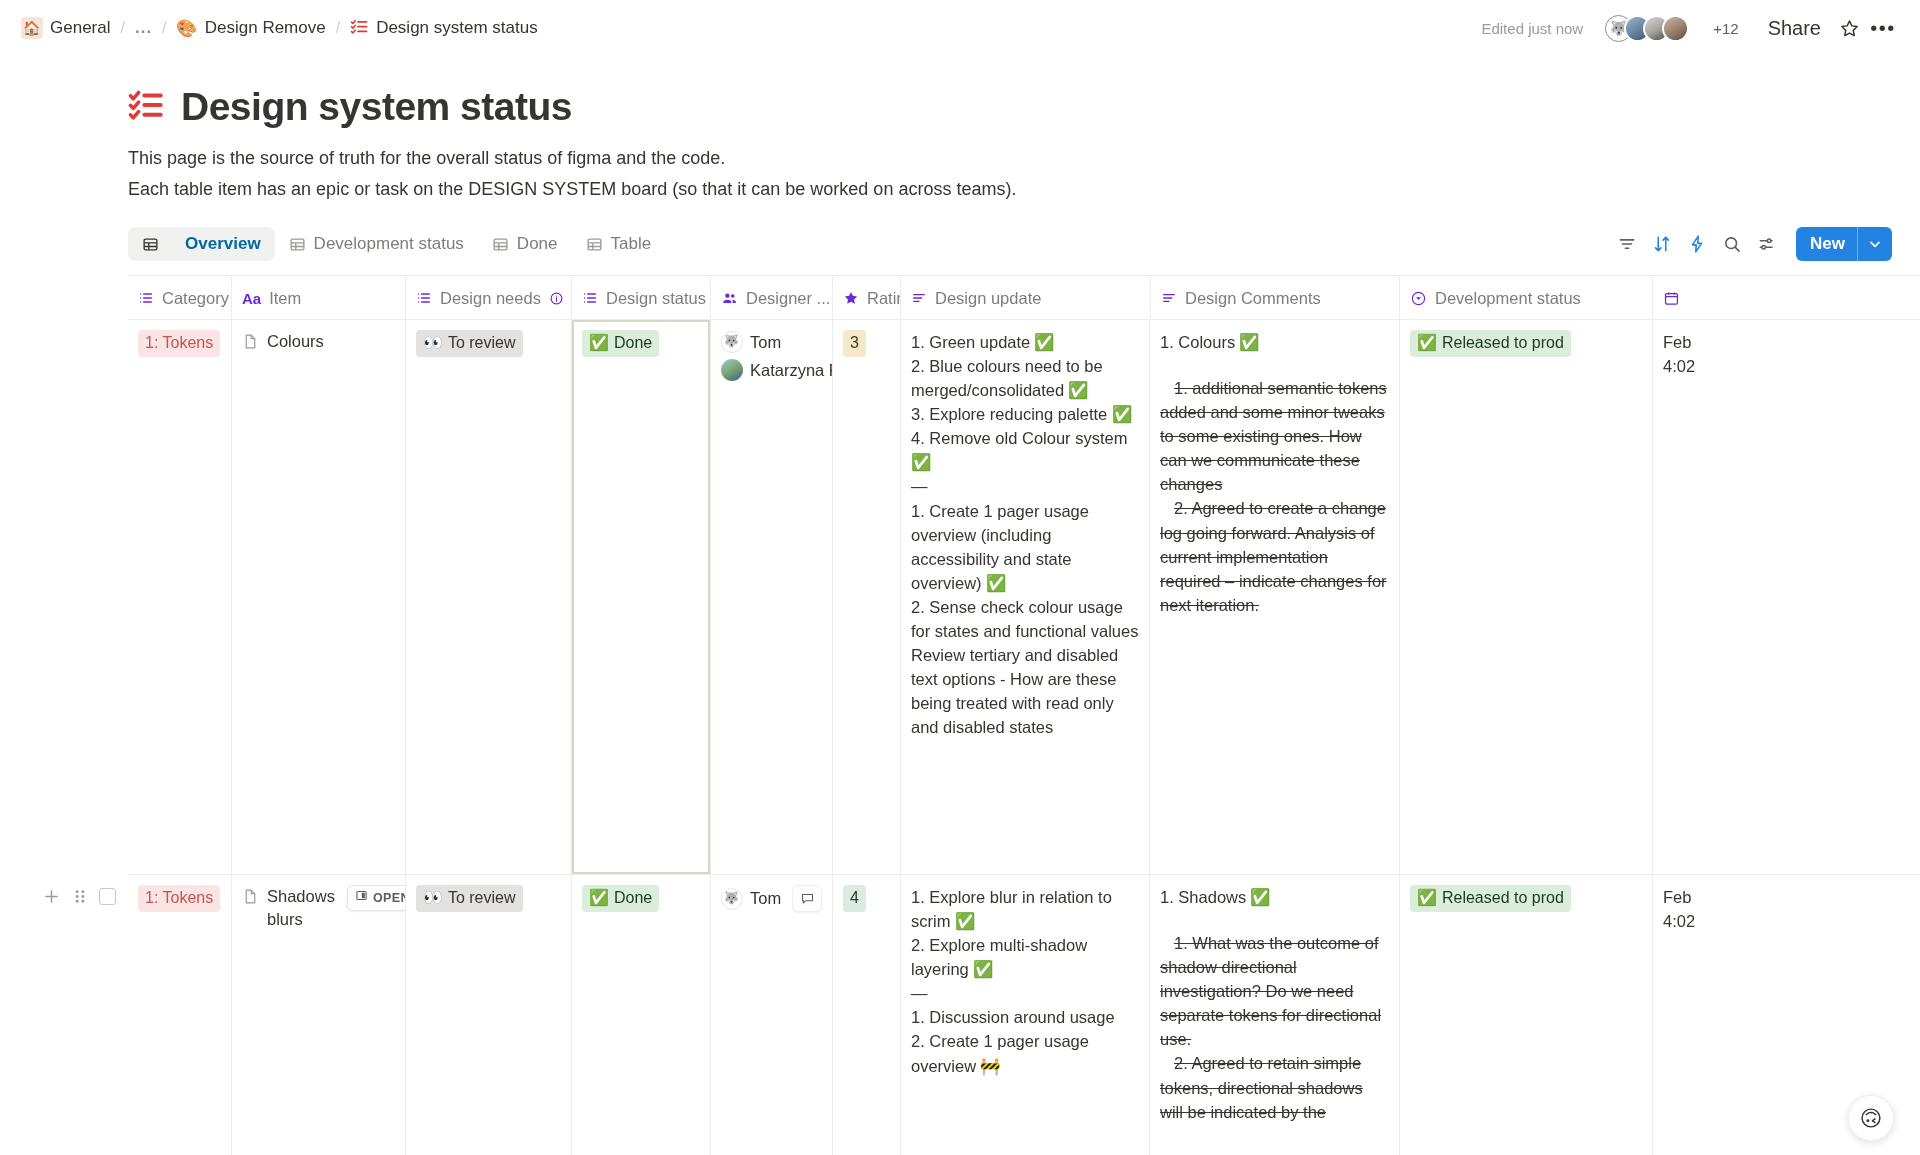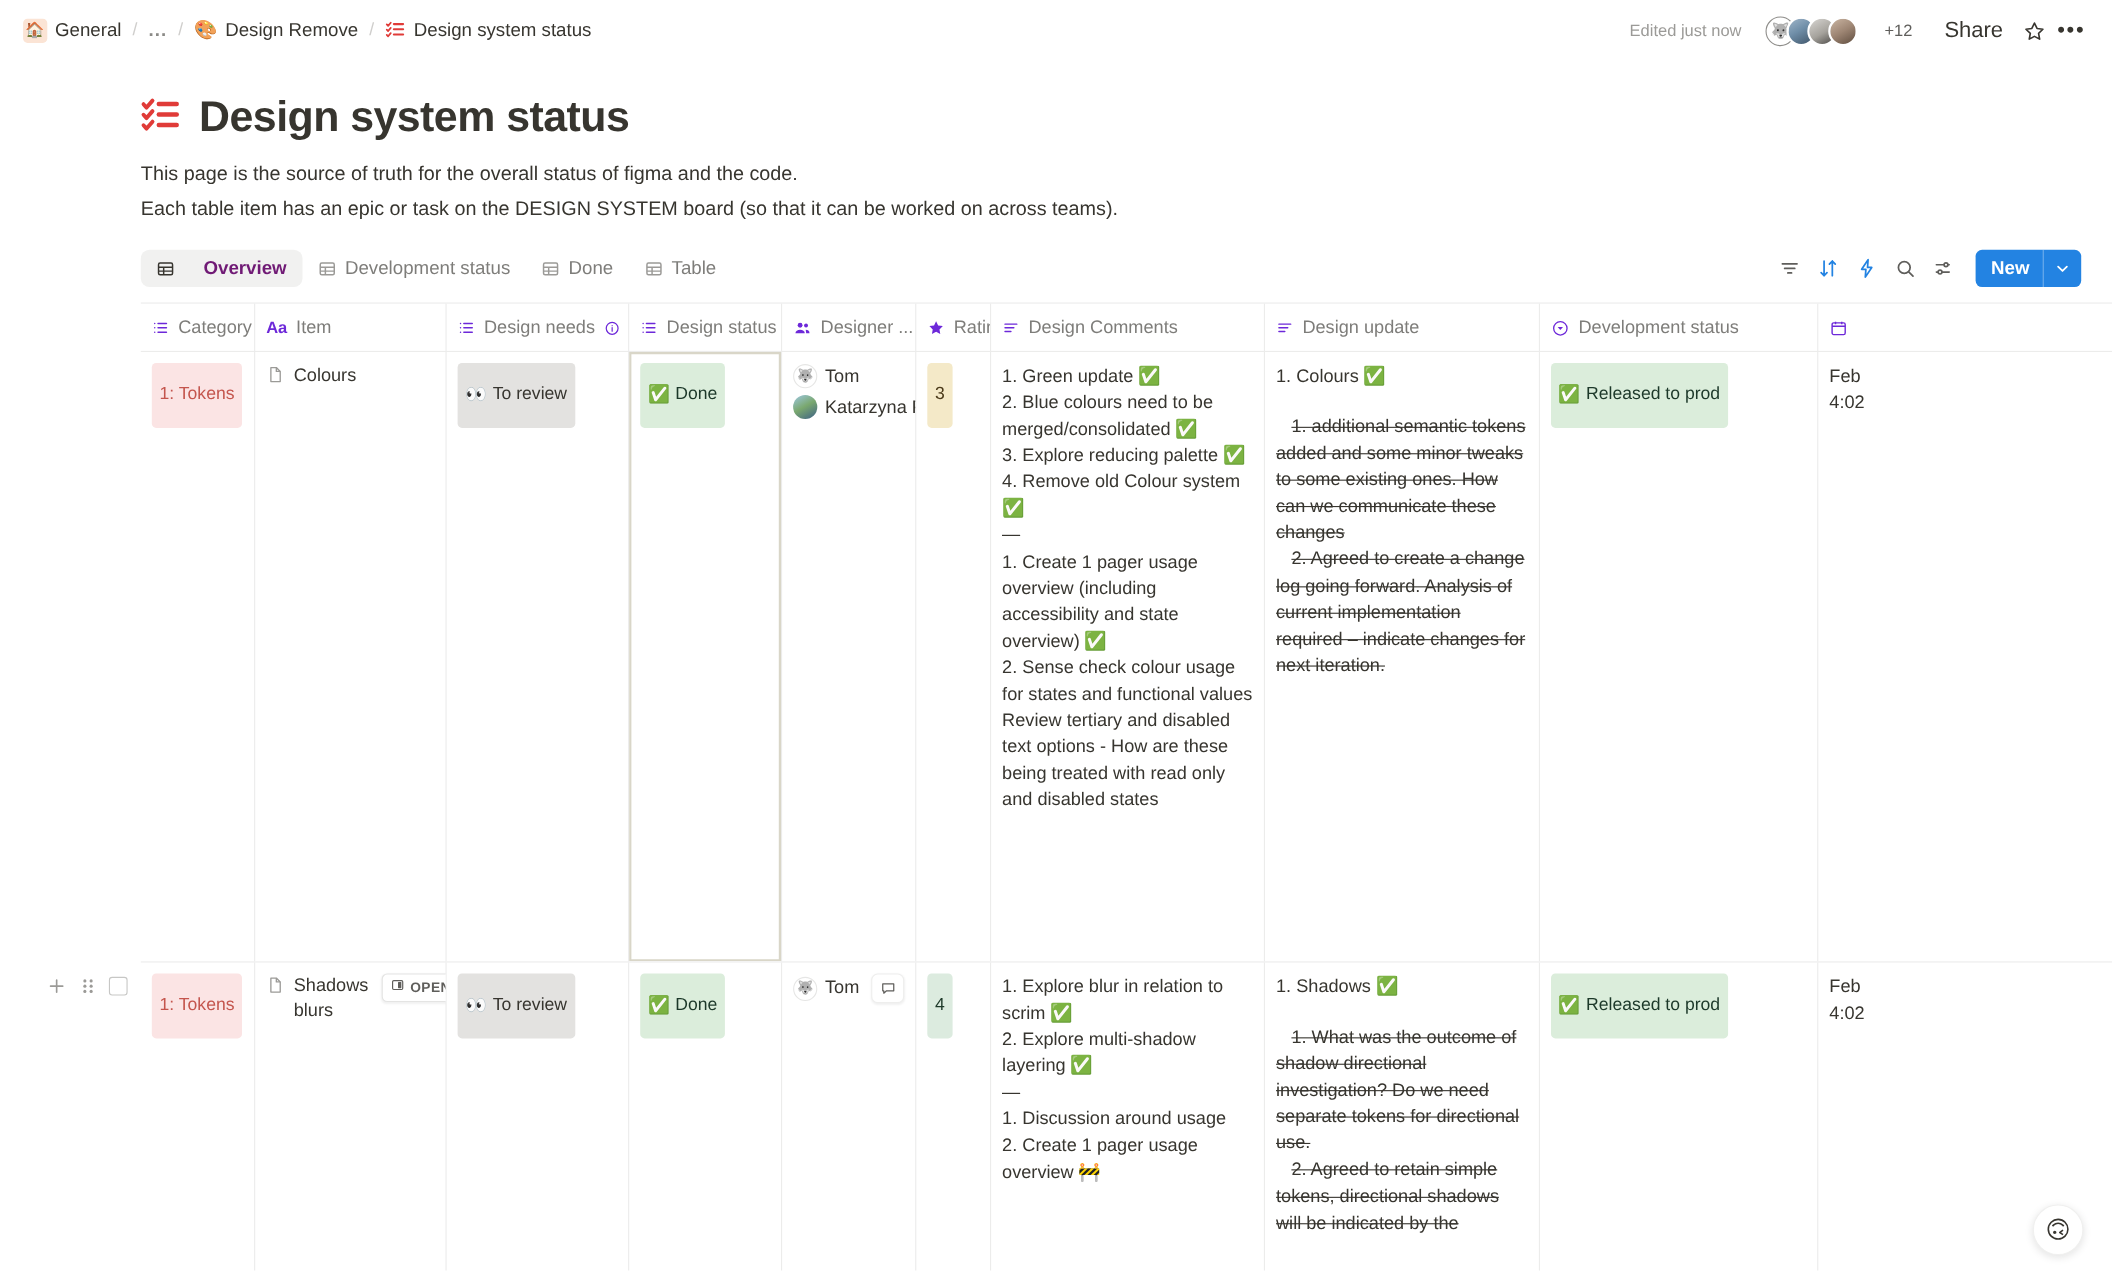--- a/index.html
+++ b/index.html
@@ -93,21 +93,21 @@
   
   .views-bar {
     display: flex; align-items: center;
     margin-top: 24px; padding-left: 128px; padding-right: 28px;
   }
   .view-tab {
     display: inline-flex; align-items: center; gap: 8px;
     font-size: 17px; color: #7e7d7a; padding: 7px 14px;
     border-radius: 8px; cursor: pointer; white-space: nowrap;
   }
-  .view-tab.active { background: #f1f1f0; color: #701a75; font-weight: 600; gap: 26px; }
+  .view-tab.active { background: #f1f1f0; color: #0369a1; font-weight: 600; gap: 26px; }
   .view-tab .ic { color: #9b9a97; display:flex; }
   .view-tab.active .ic { color: #37352f; }
 
   .views-right { margin-left: auto; display: flex; align-items: center; gap: 3px; }
   .tool-ic {
     width: 32px; height: 32px; border-radius: 6px; cursor: pointer;
     display:flex; align-items:center; justify-content:center;
   }
   .new-btn {
     display: flex; align-items: center; background: #2383e2; color:#fff;
@@ -155,21 +155,21 @@
   .c-designer { width: 122px; }
   .c-rating { width: 68px; }
   .c-comments { width: 249px; }
   .c-update { width: 250px; }
   .c-devstatus { width: 253px; }
   .c-date { width: 120px; border-right: none; }
 
   
   .pill {
     display: inline-flex; align-items: center; gap: 5px;
-    border-radius: 4px; padding: 18px 7px; font-size: 16px; line-height: 1.42;
+    border-radius: 4px; padding: 2px 7px; font-size: 16px; line-height: 1.42;
     max-width: 100%;
   }
   .pill-red { background: #fbe4e4; color: #c4554d; }
   .pill-grey { background: #e3e2e0; color: #37352f; }
   .pill-green { background: #dbeddb; color: #1c3829; }
   .pill-tan { background: #f4e9c8; color: #4b3a1a; }
   .pill-mint { background: #dcebdf; color: #1f3a2a; }
 
   .item-cell { display: flex; align-items: flex-start; gap: 8px; }
   .doc-ic { flex: none; margin-top: 2px; color:#9b9a97; }
@@ -434,35 +434,35 @@
           <span>Designer ...</span>
         </div>
         <div class="hcell c-rating">
           <span class="ic">
             <svg width="16" height="16" viewBox="0 0 24 24" fill="currentColor">
                 <path d="M12 3l2.8 5.8 6.4.9-4.6 4.5 1.1 6.3-5.7-3-5.7 3 1.1-6.3L2.8 9.7l6.4-.9z"></path>
               </svg>
           </span>
           <span>Rating</span>
         </div>
-        <div class="hcell c-comments">
+        <div class="hcell c-update">
           <span class="ic">
             <svg width="16" height="16" viewBox="0 0 24 24" fill="none" stroke="currentColor" stroke-width="2" stroke-linecap="round">
                 <path d="M4 7h16M4 12h12M4 17h8"></path>
               </svg>
           </span>
-          <span>Design Comments</span>
-        </div>
-        <div class="hcell c-update">
+          <span>Design update</span>
+        </div>
+        <div class="hcell c-comments">
           <span class="ic">
             <svg width="16" height="16" viewBox="0 0 24 24" fill="none" stroke="currentColor" stroke-width="2" stroke-linecap="round">
                 <path d="M4 7h16M4 12h12M4 17h8"></path>
               </svg>
           </span>
-          <span>Design update</span>
+          <span>Design Comments</span>
         </div>
         <div class="hcell c-devstatus">
           <span class="ic">
             <svg width="17" height="17" viewBox="0 0 24 24" fill="none" stroke="currentColor" stroke-width="1.7">
                 <circle cx="12" cy="12" r="8.6"></circle>
                 <path d="M8.6 10.4 12 14.2l3.4-3.8z" fill="currentColor" stroke="none"></path>
               </svg>
           </span>
           <span>Development status</span>
         </div>

